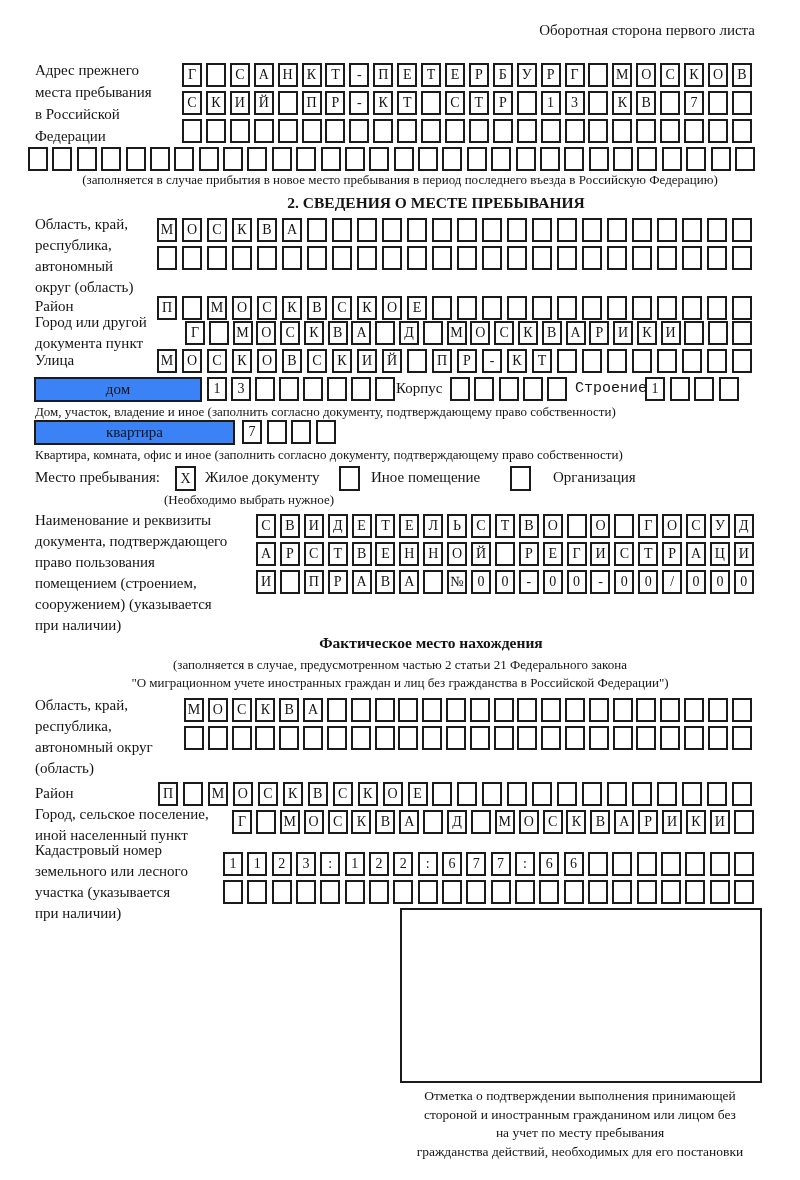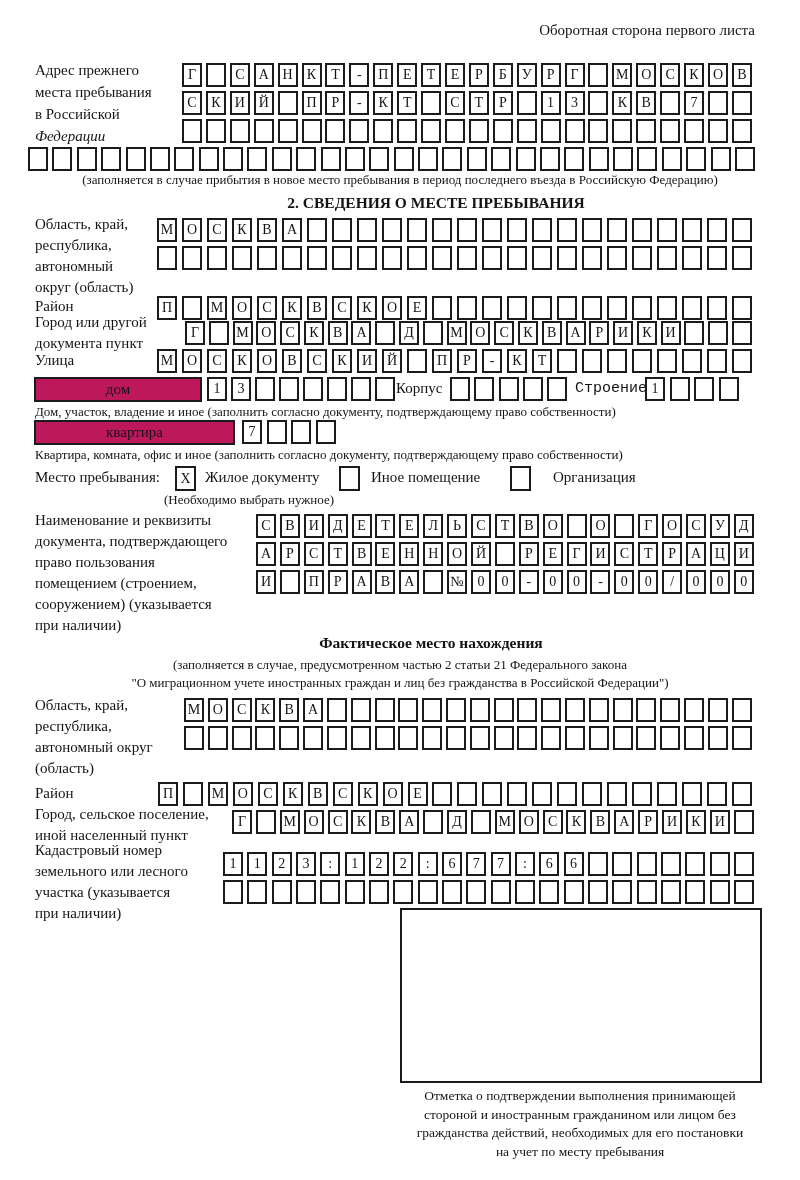--- a/index.html
+++ b/index.html
@@ -15,36 +15,36 @@
     width:20px;height:24px;box-sizing:border-box;border:2px solid #1b1b1b;
     display:flex;align-items:center;justify-content:center;
     font-size:14px;line-height:1;background:#fff;flex:0 0 20px;
   }
   .checkbox{
     position:absolute;width:21px;height:25px;box-sizing:border-box;border:2px solid #1b1b1b;
     display:flex;align-items:center;justify-content:center;font-size:14px;background:#fff;
   }
   .wbox{
     position:absolute;height:25px;box-sizing:border-box;border:2px solid #1b1b1b;
-    display:flex;align-items:center;justify-content:center;font-size:15px;background:#be185d;
+    display:flex;align-items:center;justify-content:center;font-size:15px;background:#3b82f6;
   }
   .title{position:absolute;left:0;width:800px;text-align:center;font-weight:bold;font-size:15.5px;}
   .center-note{position:absolute;left:0;width:800px;text-align:center;font-size:13px;}
   .stamp-box{position:absolute;box-sizing:border-box;border:2px solid #1b1b1b;background:#fff;}
   .stamp-caption{position:absolute;text-align:center;font-size:13.5px;line-height:18.5px;}
 </style>
 </head>
 <body>
 
 <div class="lbl" style="top:22px;right:45px;">Оборотная сторона первого листа</div>
 
 <div class="lbl" style="left:35px;top:62px;">Адрес прежнего</div>
 <div class="lbl" style="left:35px;top:84px;">места пребывания</div>
 <div class="lbl" style="left:35px;top:106px;">в Российской</div>
-<div class="lbl" style="left:35px;top:128px;font-style:italic;">Федерации</div>
+<div class="lbl" style="left:35px;top:128px;">Федерации</div>
 
 <div class="row" style="left:182px;top:63px;width:570px;">
     <span class="cell">Г</span>
     <span class="cell"></span>
     <span class="cell">С</span>
     <span class="cell">А</span>
     <span class="cell">Н</span>
     <span class="cell">К</span>
     <span class="cell">Т</span>
     <span class="cell">-</span>
@@ -588,15 +588,15 @@
     <span class="cell"></span>
     <span class="cell"></span>
     <span class="cell"></span>
     <span class="cell"></span>
   </div>
 
 <div class="stamp-box" style="left:400px;top:908px;width:362px;height:175px;"></div>
 <div class="stamp-caption" style="left:390px;top:1087px;width:380px;">
   <div>Отметка о подтверждении выполнения принимающей</div>
   <div>стороной и иностранным гражданином или лицом без</div>
+  <div>на учет по месту пребывания</div>
   <div>гражданства действий, необходимых для его постановки</div>
-  <div>на учет по месту пребывания</div>
 </div>
 
 </body></html>

